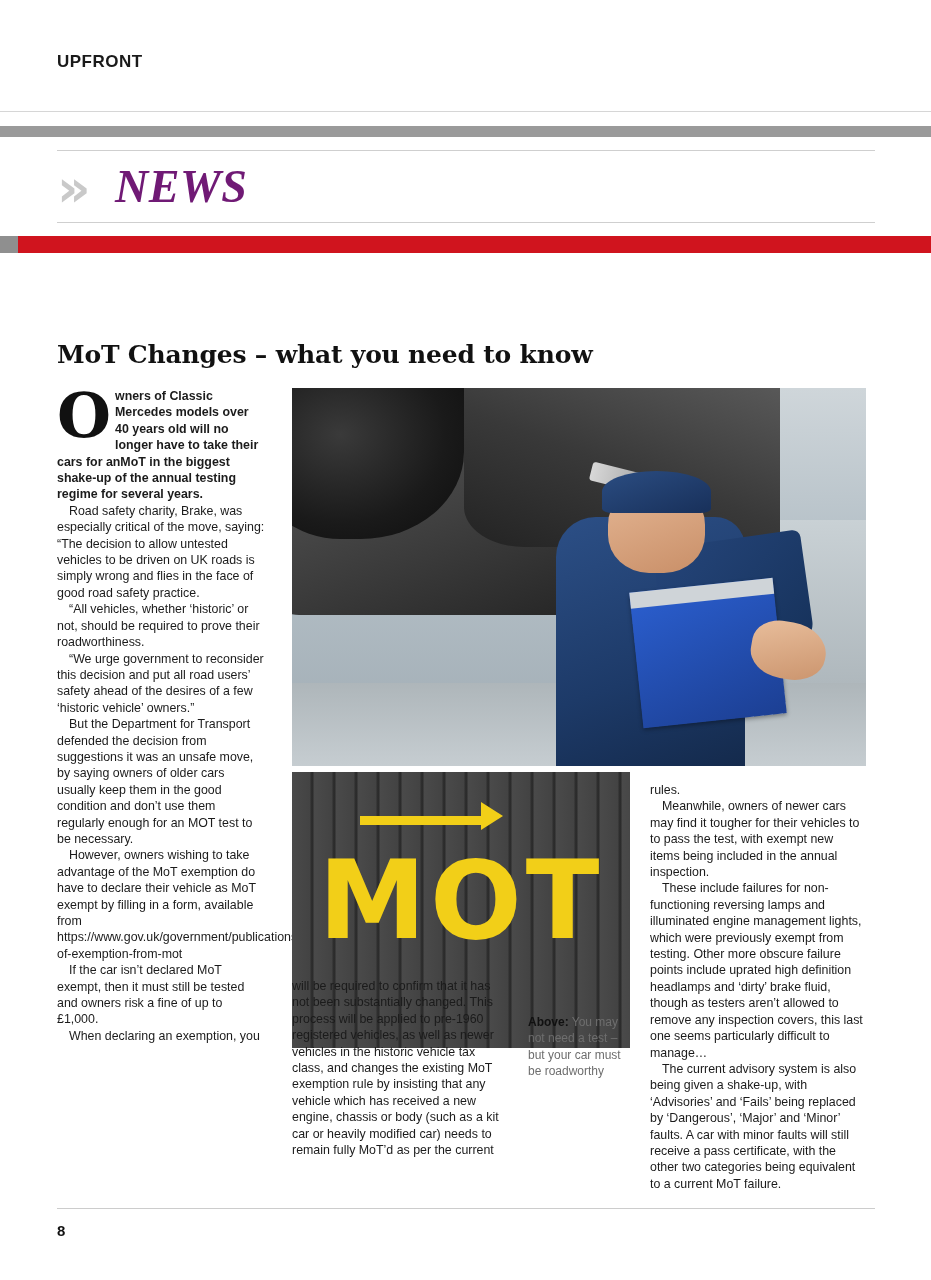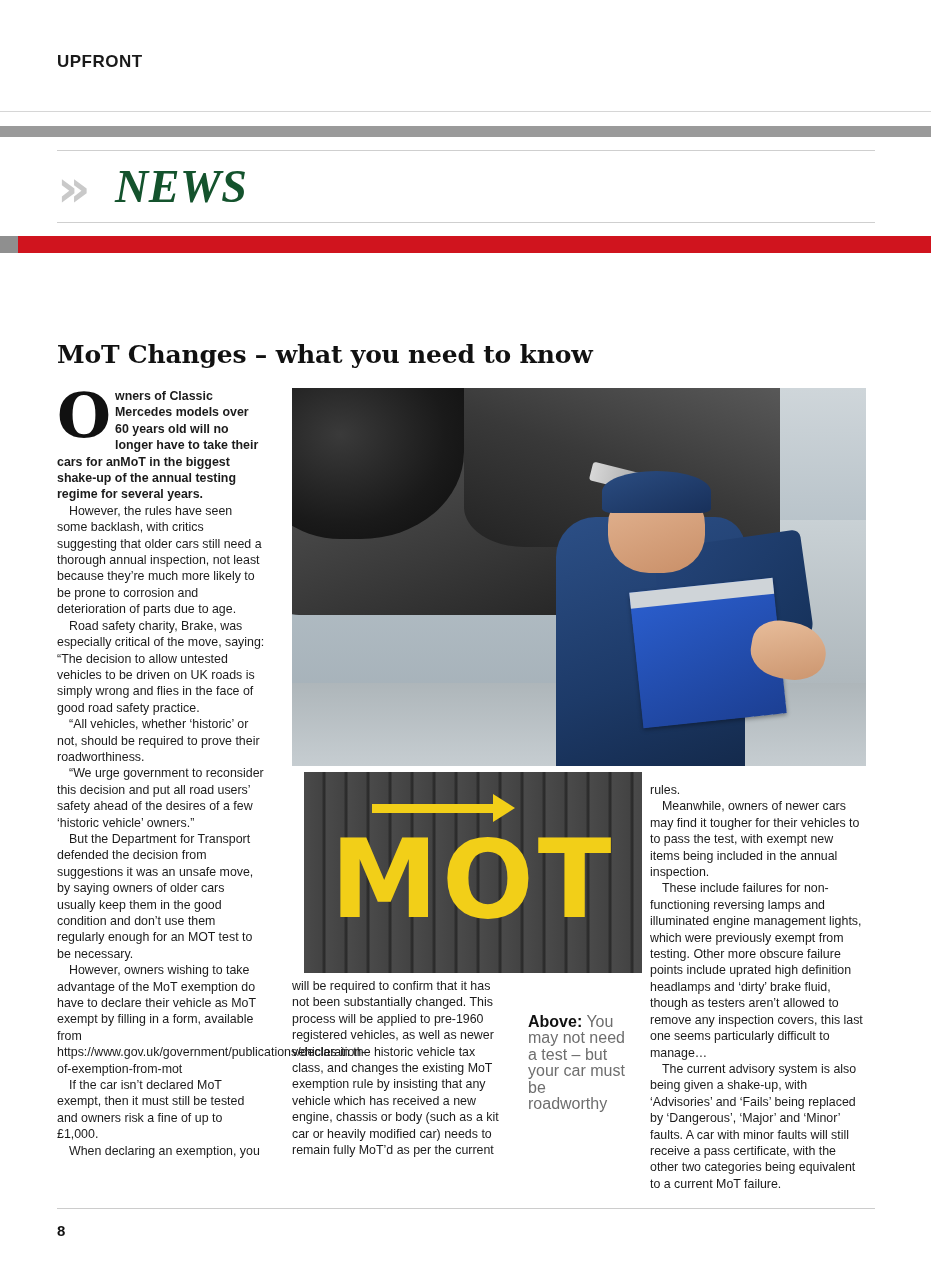--- a/index.html
+++ b/index.html
@@ -81,21 +81,21 @@
   }
   .news-word {
     position: absolute;
     left: 115px;
     top: 10px;
     font-family: "Liberation Serif", serif;
     font-weight: bold;
     font-style: italic;
     font-size: 46px;
     letter-spacing: 0.5px;
-    color: #14532d;
+    color: #701a75;
   }
   .red-band {
     position: absolute;
     left: 0; top: 236px;
     width: 931px;
     height: 17px;
     background: #d0141e;
   }
   .red-band-tail {
     position: absolute;
@@ -158,21 +158,21 @@
   #col2 {
     left: 292px;
     top: 978px;
     width: 208px;
   }
   #col3 {
     left: 528px;
     top: 1014px;
     width: 100px;
     color: #6e6e6e;
-    font-size: 16px;
+    font-size: 12px;
     line-height: 16.4px;
   }
   #col3 .above-label {
     color: #111111;
     font-weight: bold;
   }
   #col4 {
     left: 650px;
     top: 782px;
     width: 216px;
@@ -186,24 +186,23 @@
     width: 574px;
     height: 378px;
     overflow: hidden;
     background: #b9c3c9;
   }
   .photo-bottom {
     position: absolute;
     left: 292px;
     top: 772px;
     width: 338px;
-    height: 201px;
+    height: 276px;
     overflow: hidden;
     background: #2b2b2b;
-    margin-left: 12px;
   }
 
   
   .g-sky {
     position: absolute; left: 0; top: 0; width: 100%; height: 100%;
     background: linear-gradient(180deg,#cfd6da 0%,#b6c1c8 40%,#9fabb3 100%);
   }
   .g-undercar {
     position: absolute; left: -4%; top: -2%; width: 82%; height: 62%;
     background: linear-gradient(160deg,#6b6b6b 0%,#4a4a4a 35%,#2e2e2e 75%,#1c1c1c 100%);
@@ -362,22 +361,21 @@
     <div class="news-word">NEWS</div>
     <div class="news-rule-bottom"></div>
   </div>
 
   <div class="red-band"></div>
   <div class="red-band-tail"></div>
 
   <h1 class="headline">MoT Changes – what you need to know</h1>
 
   <div class="col" id="col1">
-    <p class="lead"><span class="dropcap">O</span><span>wners of Classic Mercedes models over 60 years old will no longer have to take their cars for anMoT in the biggest shake-up of the annual testing regime for several years.</span></p>
-    <p>However, the rules have seen some backlash, with critics suggesting that older cars still need a thorough annual inspection, not least because they’re much more likely to be prone to corrosion and deterioration of parts due to age.</p>
+    <p class="lead"><span class="dropcap">O</span><span>wners of Classic Mercedes models over 40 years old will no longer have to take their cars for anMoT in the biggest shake-up of the annual testing regime for several years.</span></p>
     <p>Road safety charity, Brake, was especially critical of the move, saying: “The decision to allow untested vehicles to be driven on UK roads is simply wrong and flies in the face of good road safety practice.</p>
     <p>“All vehicles, whether ‘historic’ or not, should be required to prove their roadworthiness.</p>
     <p>“We urge government to reconsider this decision and put all road users’ safety ahead of the desires of a few ‘historic vehicle’ owners.”</p>
     <p>But the Department for Transport defended the decision from suggestions it was an unsafe move, by saying owners of older cars usually keep them in the good condition and don’t use them regularly enough for an MOT test to be necessary.</p>
     <p>However, owners wishing to take advantage of the MoT exemption do have to declare their vehicle as MoT exempt by filling in a form, available from https://www.gov.uk/government/publications/declaration-of-exemption-from-mot</p>
     <p>If the car isn’t declared MoT exempt, then it must still be tested and owners risk a fine of up to £1,000.</p>
     <p>When declaring an exemption, you</p>
   </div>
 
   <div class="photo-top">

